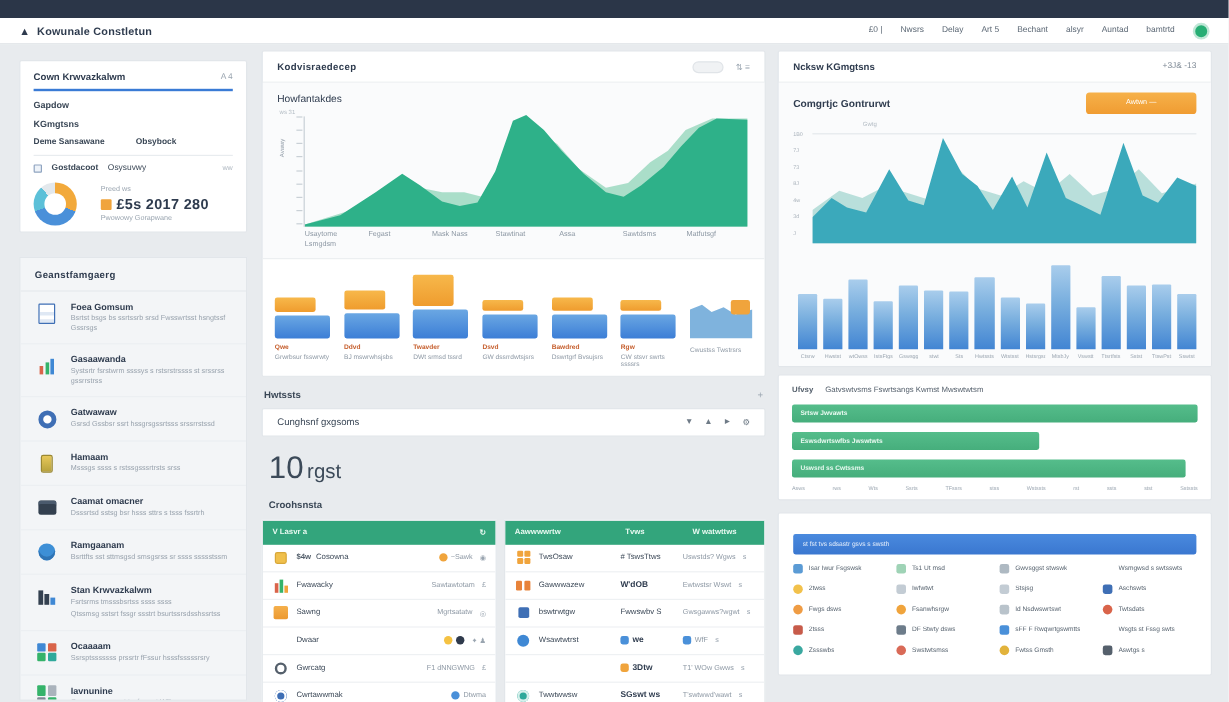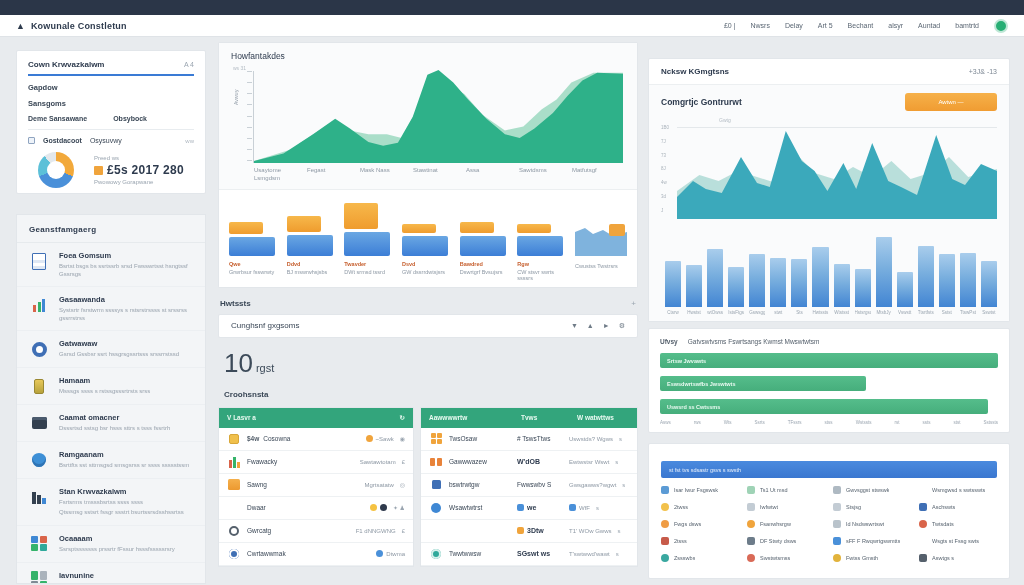--- a/index.html
+++ b/index.html
@@ -14,37 +14,37 @@
   .brand { display:flex; align-items:center; gap:6px; }
   .brand-glyph { font-size:9px; color:#2e3b4e; }
   .brand-name { font-size:9px; font-weight:bold; color:#2e3b4e; letter-spacing:.2px; }
   .nav { margin-left:auto; display:flex; align-items:center; gap:15px; }
   .nav-item { font-size:7px; color:#5b6774; cursor:pointer; white-space:nowrap; }
   .avatar { width:14px; height:14px; border-radius:50%; background:#27ae74; border:2px solid #bfe7d6; }
 
   
   .sidebar { position:absolute; left:16px; top:50px; width:190px; bottom:0; }
   .mid     { position:absolute; left:218px; top:42px; width:420px; }
-  .rightcol{ position:absolute; left:648px; top:58px; width:362px; }
+  .rightcol{ position:absolute; left:648px; top:42px; width:362px; }
 
   .card { background:#fff; border:1px solid #e2e6ea; border-radius:2px; }
 
   
   .sb1 { padding:9px 11px 8px; height:144px; overflow:hidden; }
   .sb1-titlerow { display:flex; align-items:center; justify-content:space-between;
                   border-bottom:2px solid #3a7bd5; padding-bottom:5px; }
   .sb1-title { font-size:8px; font-weight:bold; color:#2e3b4e; }
   .sb1-ctl { font-size:7px; color:#9aa5b0; }
   .sb1-item { font-size:7.5px; font-weight:bold; color:#3a4756; margin-top:7px; }
   .sb1-row { display:flex; gap:26px; margin-top:7px; font-size:7px; color:#3a4756; font-weight:bold; }
   .sb1-div { border-top:1px solid #e8ecef; margin-top:7px; }
   .sb1-row2 { display:flex; align-items:center; gap:8px; margin-top:7px; font-size:7px; color:#3a4756; }
   .cbx { width:7px; height:7px; border:1px solid #8fa4c0; border-radius:1px; background:#eef3f9; }
   .sb1-ww { margin-left:auto; font-size:6px; color:#aeb7c0; }
-  .statrow { display:flex; align-items:center; gap:20px; margin-top:8px;justify-content:center; }
+  .statrow { display:flex; align-items:center; gap:20px; margin-top:8px; }
   .donut { width:36px; height:36px; border-radius:50%; flex:0 0 auto;
            background:conic-gradient(#f2a93b 0 110deg, #4a90d9 110deg 250deg, #5cc0d8 250deg 320deg, #e3e8ec 320deg 360deg);
            position:relative; }
   .donut::after { content:""; position:absolute; left:9px; top:9px; width:18px; height:18px; border-radius:50%; background:#fff; }
   .stat-label { font-size:6px; color:#9aa5b0; }
   .stat-value { display:flex; align-items:center; gap:4px; margin-top:2px; }
   .stat-ic { width:9px; height:9px; background:#f0a43c; border-radius:1px; }
   .stat-num { font-size:12px; font-weight:bold; color:#2e3b4e; letter-spacing:.3px; }
   .stat-sub { font-size:6px; color:#9aa5b0; margin-top:2px; }
 
@@ -101,21 +101,21 @@
 
   
   .sec-row { display:flex; align-items:center; margin-top:11px; padding:0 2px; }
   .sec-title { font-size:8px; font-weight:bold; color:#3a4756; }
   .sec-plus { margin-left:auto; font-size:8px; color:#9aa5b0; cursor:pointer; }
   .toolbar { margin-top:6px; height:24px; display:flex; align-items:center; padding:0 12px; }
   .toolbar-title { font-size:8px; color:#3a4756; }
   .toolbar-icons { margin-left:auto; display:flex; gap:9px; font-size:7px; color:#6f7b87; }
   .bigrow { margin-top:10px; padding:0 6px; display:flex; align-items:baseline; gap:3px; }
   .bignum { font-size:26px; color:#3c4a59; font-weight:normal; }
-  .bigunit { font-size:11px; color:#3c4a59; }
+  .bigunit { font-size:17px; color:#3c4a59; }
   .croo { margin-top:11px; padding:0 6px; font-size:8px; font-weight:bold; color:#3a4756; }
   .tables { display:flex; gap:6px; margin-top:8px; }
   .tbl { background:#fff; border:1px solid #e2e6ea; flex:1; overflow:hidden; }
   .tbl-a { flex:0 0 196px; }
   .tbl-head { background:#33a57c; color:#eafaf2; font-size:6.5px; font-weight:bold; height:20px; display:flex; align-items:center; padding:0 8px; gap:4px; }
   .tbl-head .sp { margin-left:auto; }
   .trow { display:flex; align-items:center; padding:5px 8px; border-bottom:1px solid #eef1f3; min-height:22px; }
   .trow .ric { width:14px; height:12px; margin-right:6px; flex:0 0 auto; display:flex; align-items:center; justify-content:center; }
   .t-pre { font-size:6.5px; font-weight:bold; color:#55606c; margin-right:4px; }
   .t-title { font-size:6.5px; color:#3a4756; }
@@ -207,21 +207,21 @@
       </div>
   </div>
 
   <div class="sidebar">
     <div class="card sb1">
       <div class="sb1-titlerow">
         <span class="sb1-title">Cown Krwvazkalwm</span>
         <span class="sb1-ctl">A 4</span>
       </div>
       <div class="sb1-item">Gapdow</div>
-      <div class="sb1-item">Sansgoms</div>
+      <div class="sb1-item">KGmgtsns</div>
       <div class="sb1-row">
         <span>Deme Sansawane</span>
         <span>Obsybock</span>
       </div>
       <div class="sb1-div"></div>
       <div class="sb1-row2">
         <span class="cbx"></span>
         <b>Gostdacoot</b>
         <span>Osysuvwy</span>
         <span class="sb1-ww">ww</span>
@@ -341,20 +341,27 @@
               <div class="sb2-title">Iavnunine</div>
               <div class="sb2-sub">Cssss rsgsssssst tssfssrsst WFsg ssrss sgs</div>
             </div>
           </div>
         </div>
     </div>
   </div>
 
   <div class="mid">
     <div class="card">
+      <div class="mp1-header">
+        <span class="mp1-title">Kodvisraedecep</span>
+        <div class="mp1-icons">
+          <span class="pill"></span>
+          <span class="hicon" id="mp1-ic">⇅  ≡</span>
+        </div>
+      </div>
       <div class="chart-sec">
         <div class="chart-title">Howfantakdes</div>
         <div class="chart-wrap">
           <span class="ynote">ws 31</span>
           <span class="ylabel">Avwwy</span>
           <div class="yticks" id="yticks">
               <i></i>
               <i></i>
               <i></i>
               <i></i>

